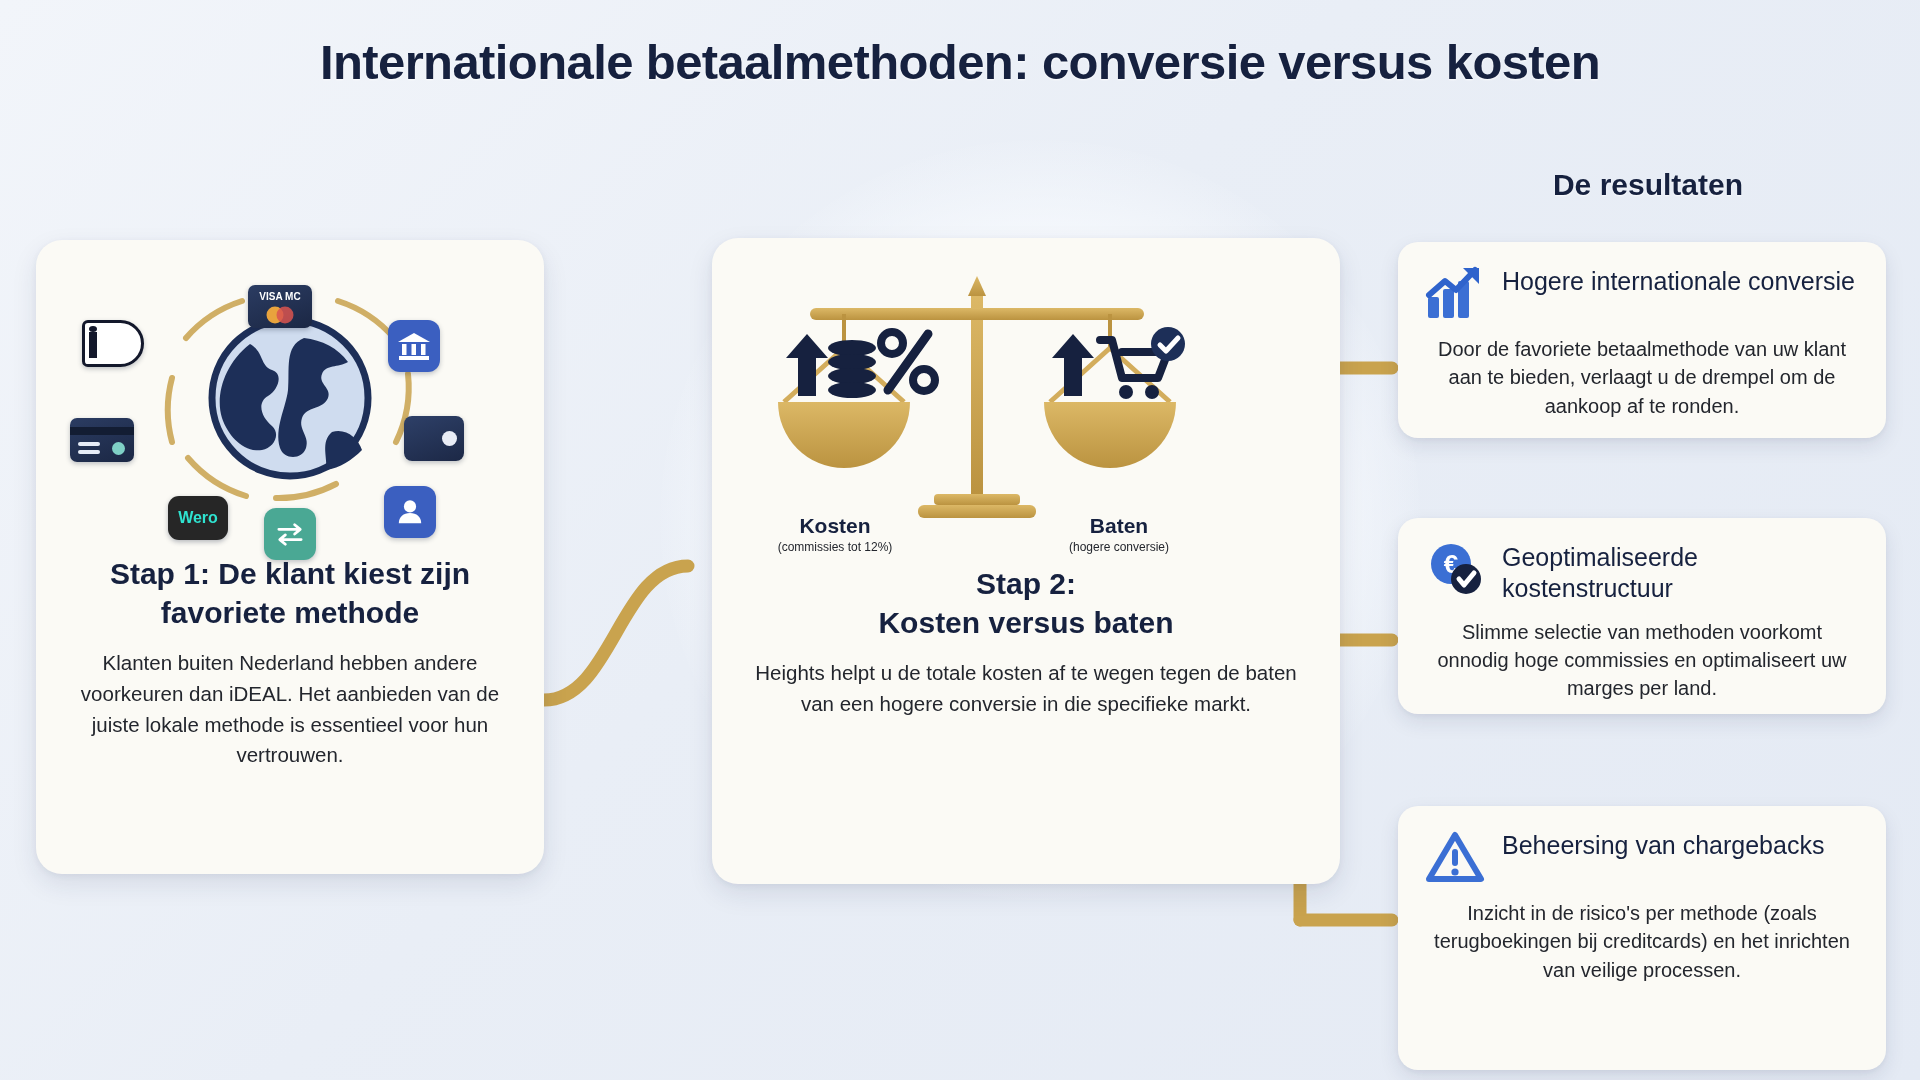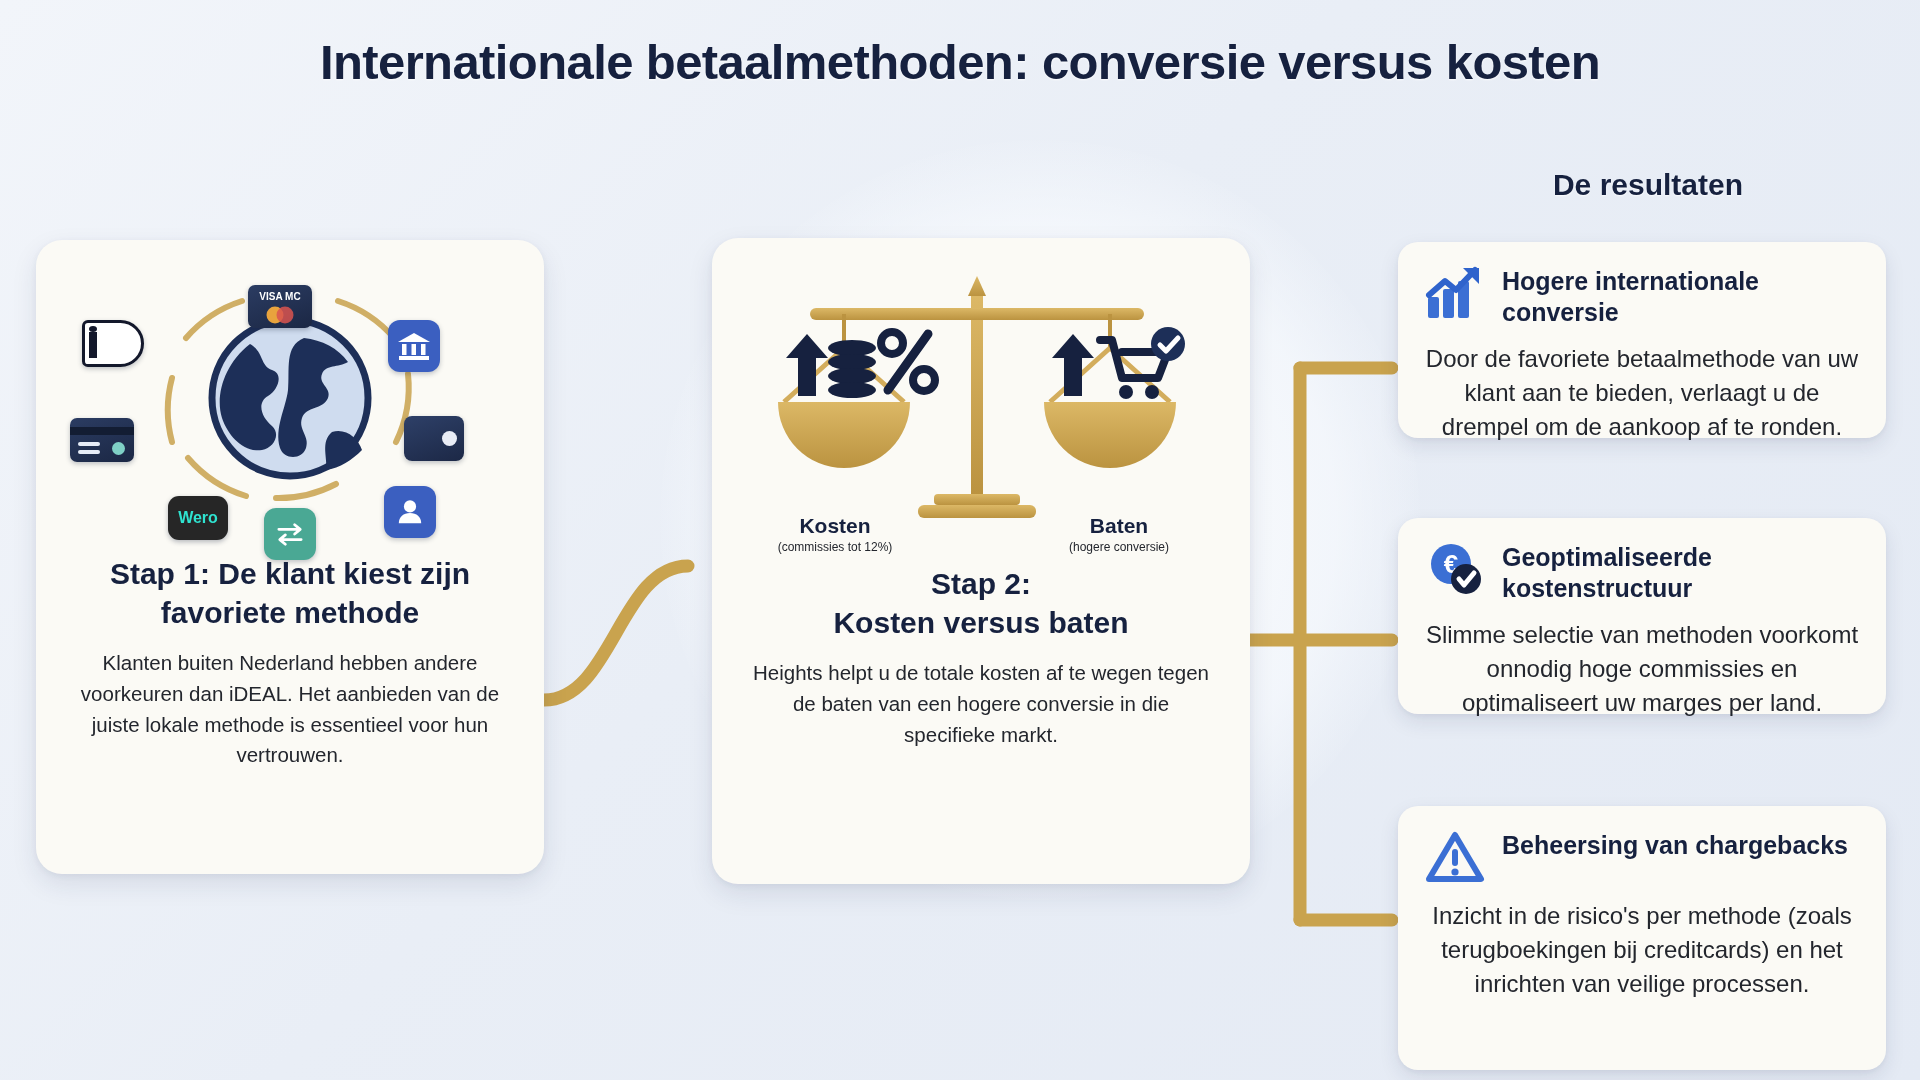--- a/index.html
+++ b/index.html
@@ -67,21 +67,21 @@
     position: absolute;
     background: #fbfaf5;
     border-radius: 26px;
     box-shadow: 0 10px 26px rgba(30,44,80,0.10),
                 0 2px 6px rgba(30,44,80,0.06);
   }
 
   .step-card { padding: 0; }
 
   #card-step1 { left: 36px;  top: 240px; width: 508px; height: 634px; }
-  #card-step2 { left: 712px; top: 238px; width: 538px; height: 646px; }
+  #card-step2 { left: 712px; top: 238px; width: 628px; height: 646px; }
 
   .card-heading {
     font-size: 30px;
     font-weight: bold;
     color: #16213f;
     text-align: center;
     line-height: 1.30;
     padding: 0 24px;
   }
 
@@ -279,27 +279,27 @@
   }
   .result-icon {
     flex: 0 0 auto;
     width: 62px; height: 58px;
     display: flex;
     align-items: center;
     justify-content: center;
   }
   .result-title {
     font-size: 25px;
-    font-weight: bold;
+    font-weight: normal;
     color: #16213f;
     line-height: 1.25;
     padding-top: 2px;
   }
   .result-body {
-    font-size: 24px;
+    font-size: 20px;
     color: #23262d;
     line-height: 1.42;
     text-align: center;
     margin-top: 13px;
   }
 </style>
 </head>
 <body>
 
 <div id="stage">

